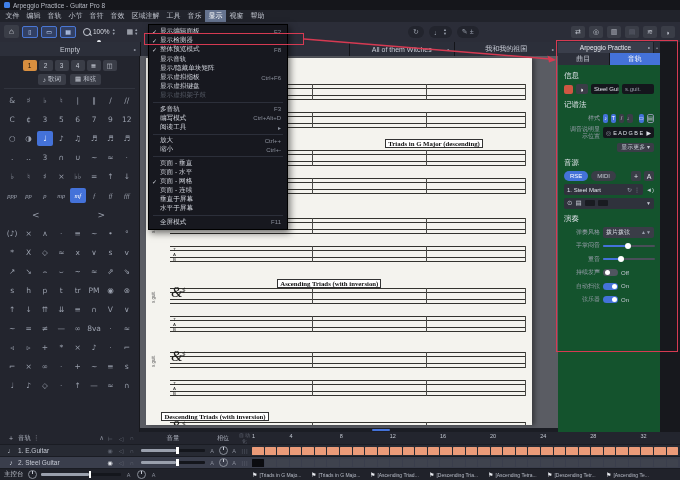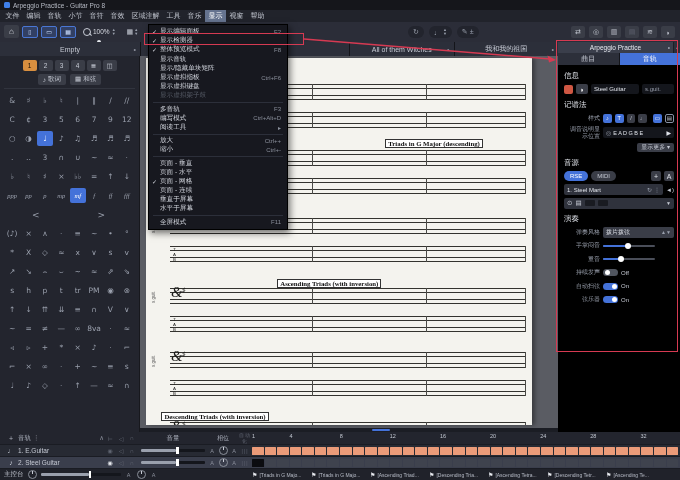--- a/index.html
+++ b/index.html
@@ -81,21 +81,21 @@
   .st.tabst{top:28px;}
   .clef{position:absolute;left:1px;top:-4px;font-family:"Liberation Serif",serif;font-style:italic;font-size:15px;color:#1c1c1a;}
   .sharp{position:absolute;left:12px;top:-2px;font-size:7px;color:#1c1c1a;}
   .tabclef{position:absolute;left:3px;top:0.5px;font-size:4.4px;line-height:5px;color:#1c1c1a;white-space:pre-line;text-align:center;}
   .bl{position:absolute;top:0;width:1px;height:15.5px;background:#4a4a46;}
   .seclab{position:absolute;background:#fff;border:1px solid #333;font-family:"Liberation Serif",serif;font-weight:bold;font-size:6.8px;color:#111;padding:0 2px;white-space:nowrap;}
   .scorebar{position:absolute;left:0;bottom:0;width:100%;height:4px;background:#1b1d24;}
   .scorebar i{position:absolute;left:232px;top:1px;width:18px;height:2px;background:#4472d9;border-radius:1px;}
 
   
-  .inspector{left:558px;top:42px;width:122px;height:390px;background:#000000;display:flex;flex-direction:column;box-sizing:border-box;}
+  .inspector{left:558px;top:42px;width:102px;height:390px;background:#14532d;display:flex;flex-direction:column;box-sizing:border-box;}
   .insp-head{height:11px;background:#1c1e25;display:flex;gap:1px;flex:0 0 auto;}
   .ititle{flex:1;background:#3a3e4b;display:flex;align-items:center;justify-content:center;font-size:6.5px;color:#e8eaf0;position:relative;}
   .ititle .dot{position:absolute;right:3px;color:#9aa0ad;}
   .isliver{flex:0 0 6px;background:#2c2f3a;display:flex;align-items:center;justify-content:center;font-size:6px;color:#8a8f9b;}
   .insp-tabs{height:12px;display:flex;gap:1px;background:#14151a;flex:0 0 auto;}
   .itab{flex:1;display:flex;align-items:center;justify-content:center;font-size:7px;background:#2c2f3a;color:#c6cad4;}
   .itab.active{background:#4472d9;color:#fff;}
   .ibody{flex:1;padding:3px 6px 3px 6px;display:flex;flex-direction:column;gap:2.5px;overflow:hidden;}
   .sec{font-size:7.5px;color:#e2e5ec;margin-top:3px;}
   .irow{display:flex;align-items:center;gap:3px;min-height:11px;}

